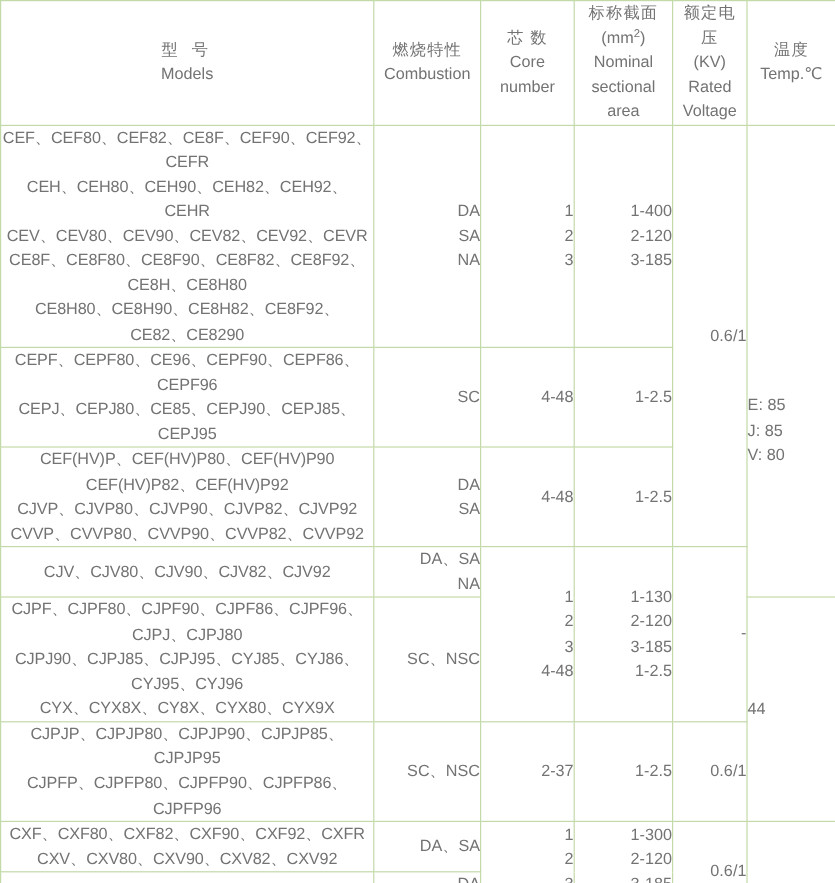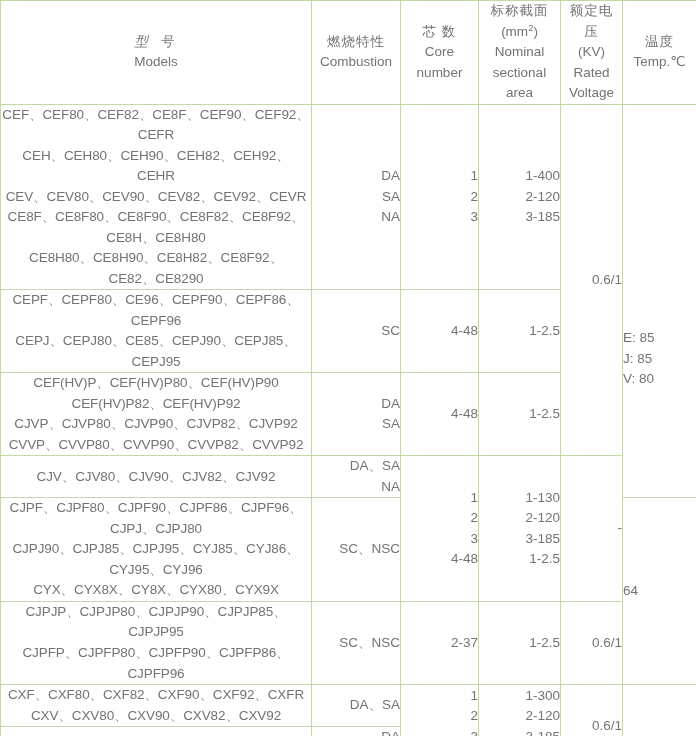--- a/index.html
+++ b/index.html
@@ -41,21 +41,21 @@
   .hdr-cell {
     text-align: center;
     vertical-align: middle;
     height: 95px;
     font-size: 13.5px;
     line-height: 1.42;
     padding: 2px 1px;
   }
   .hdr-cell .cn { display: block; letter-spacing: 1px; }
   .hdr-cell .en { display: block; }
-  .hdr-models .cn { letter-spacing: 4px; font-style: italic; }
+  .hdr-models .cn { letter-spacing: 4px; }
   sup { font-size: 0.7em; vertical-align: super; line-height: 0; }
 
   
   .models {
     text-align: center;
     padding: 1px 2px 1px 3px;
     white-space: pre-line;
     font-size: 13.5px;
     line-height: 1.565;
     letter-spacing: -0.1px;
@@ -188,21 +188,21 @@
       <td class="volt h-top" rowspan="2">-</td>
     </tr>
 
     <tr>
       <td class="models" style="height:99px">CJPF、CJPF80、CJPF90、CJPF86、CJPF96、
 CJPJ、CJPJ80
 CJPJ90、CJPJ85、CJPJ95、CYJ85、CYJ86、
 CYJ95、CYJ96
 CYX、CYX8X、CY8X、CYX80、CYX9X</td>
       <td class="ctr">SC、NSC</td>
-      <td class="temp" rowspan="2">64</td>
+      <td class="temp" rowspan="2">44</td>
     </tr>
 
     <tr>
       <td class="models" style="height:76px">CJPJP、CJPJP80、CJPJP90、CJPJP85、
 CJPJP95
 CJPFP、CJPFP80、CJPFP90、CJPFP86、
 CJPFP96</td>
       <td class="ctr">SC、NSC</td>
       <td class="ctr">2-37</td>
       <td class="ctr">1-2.5</td>

